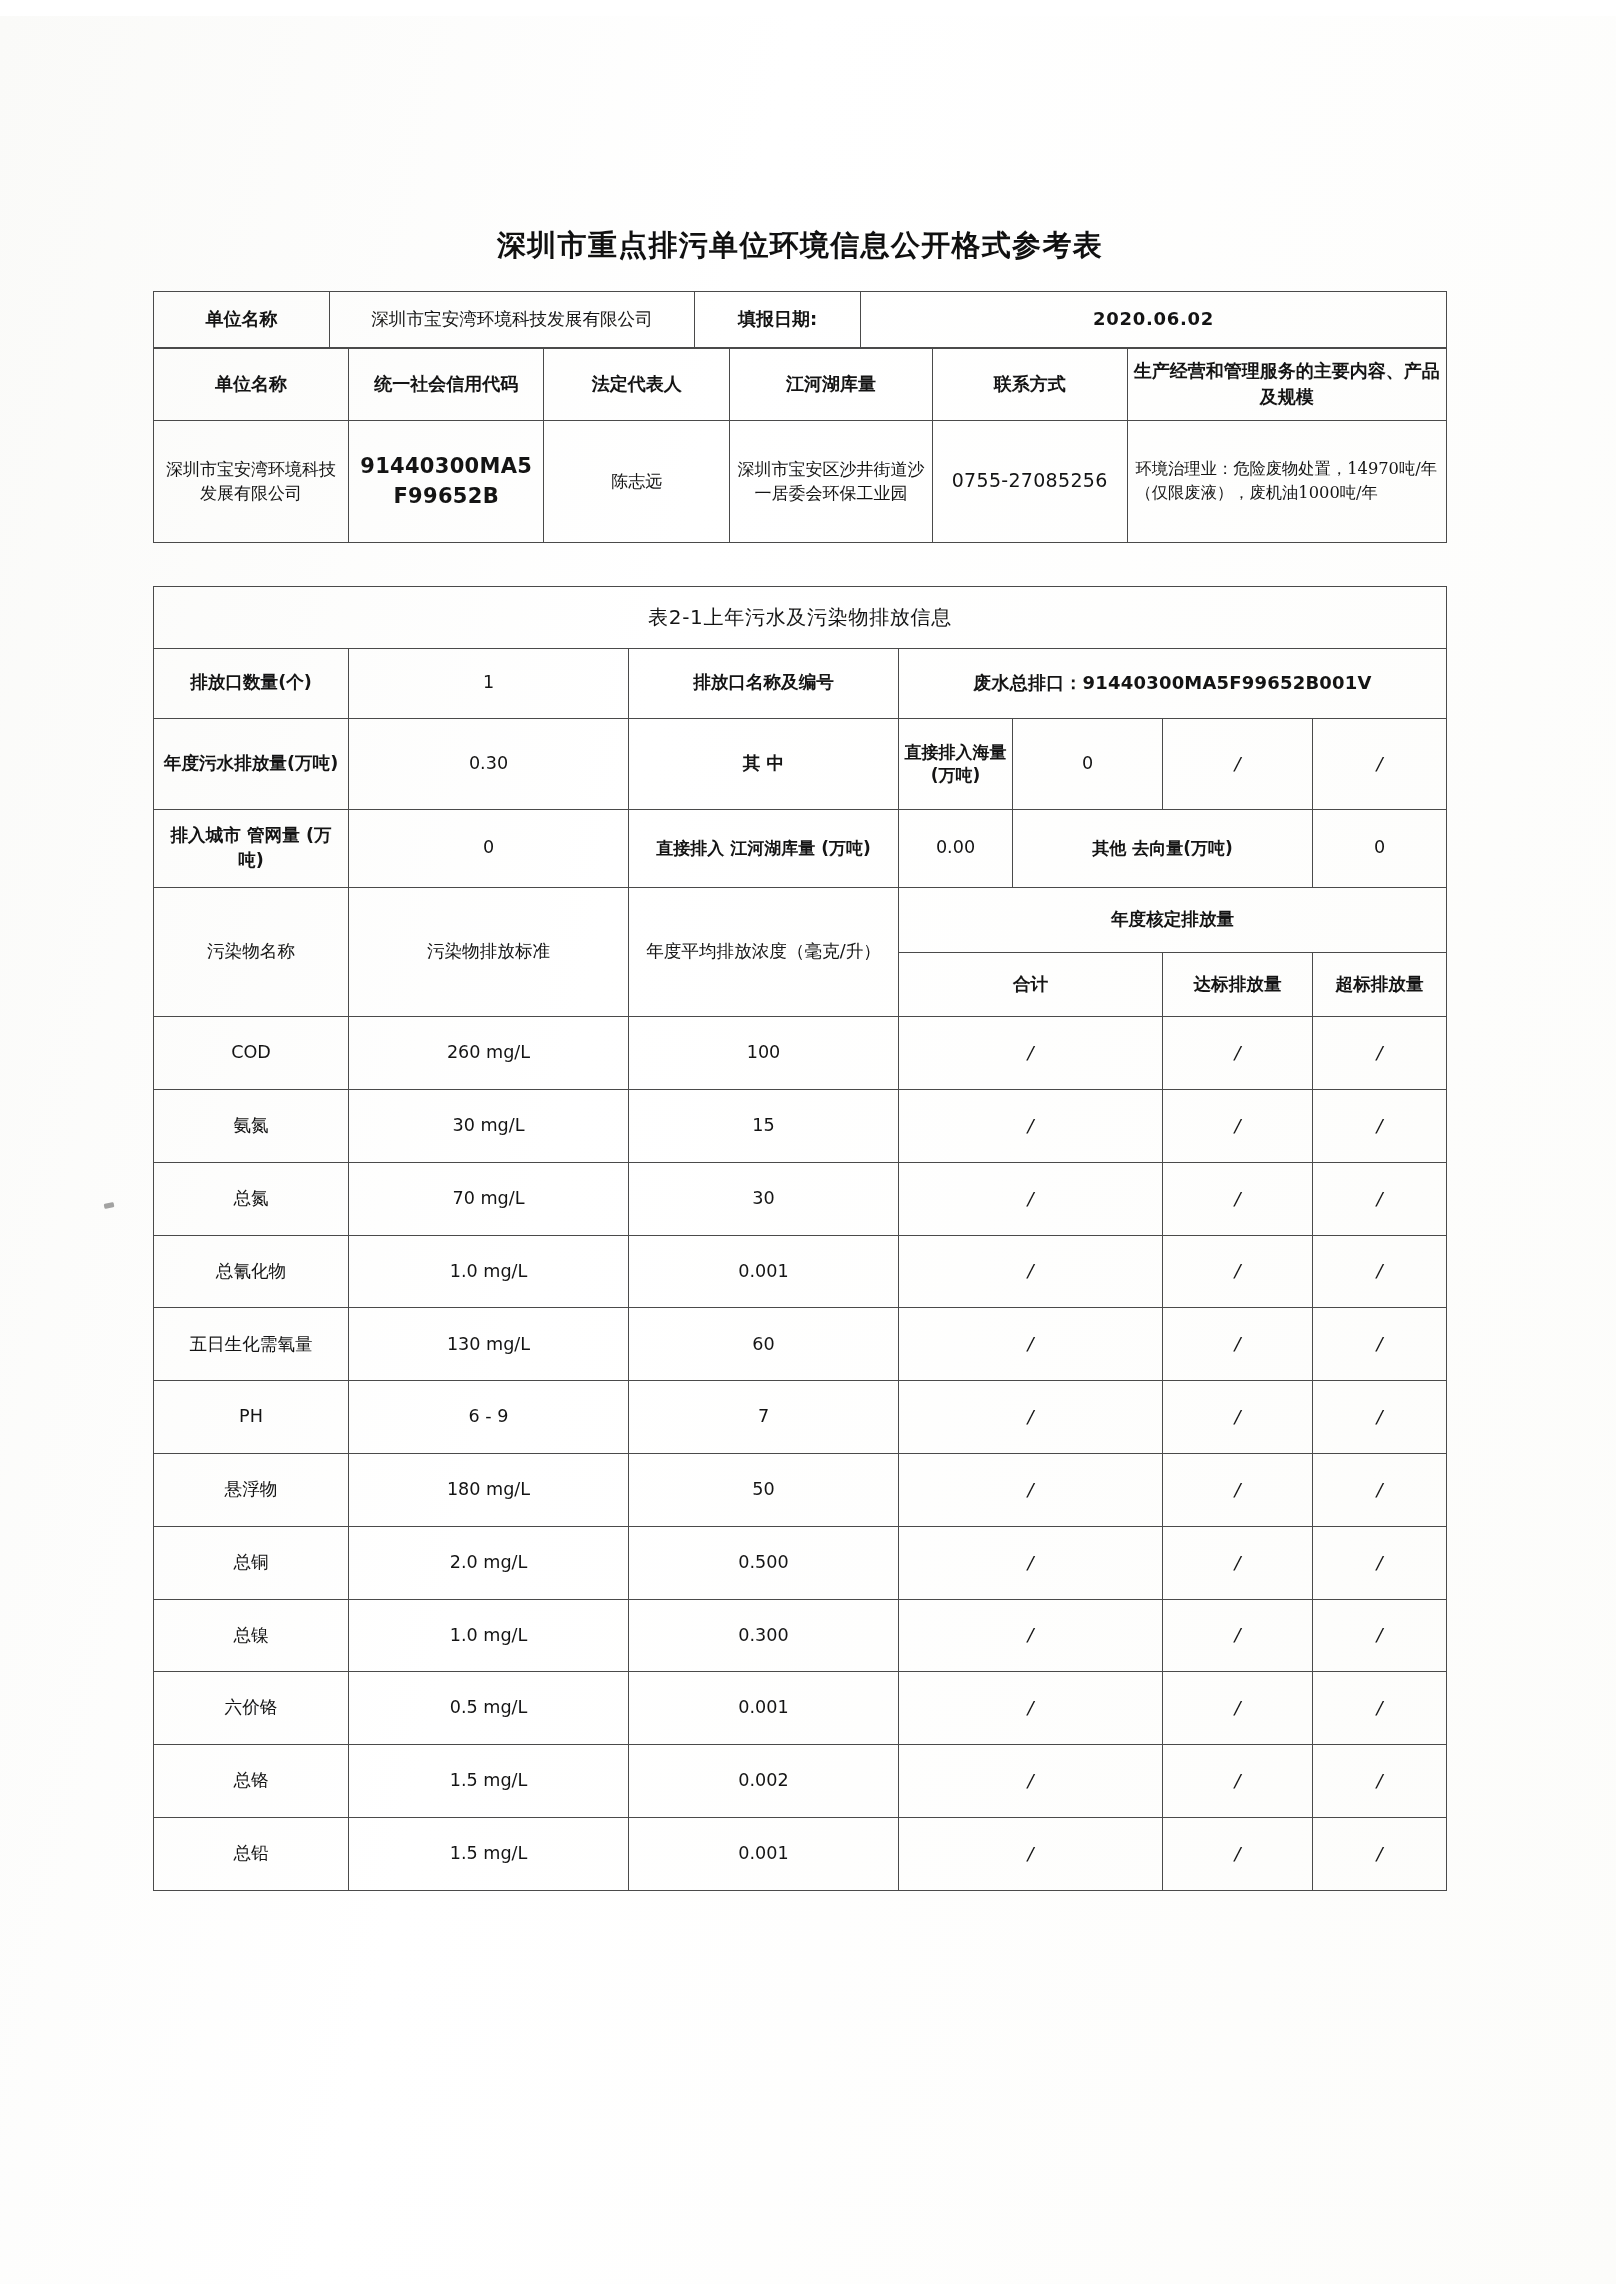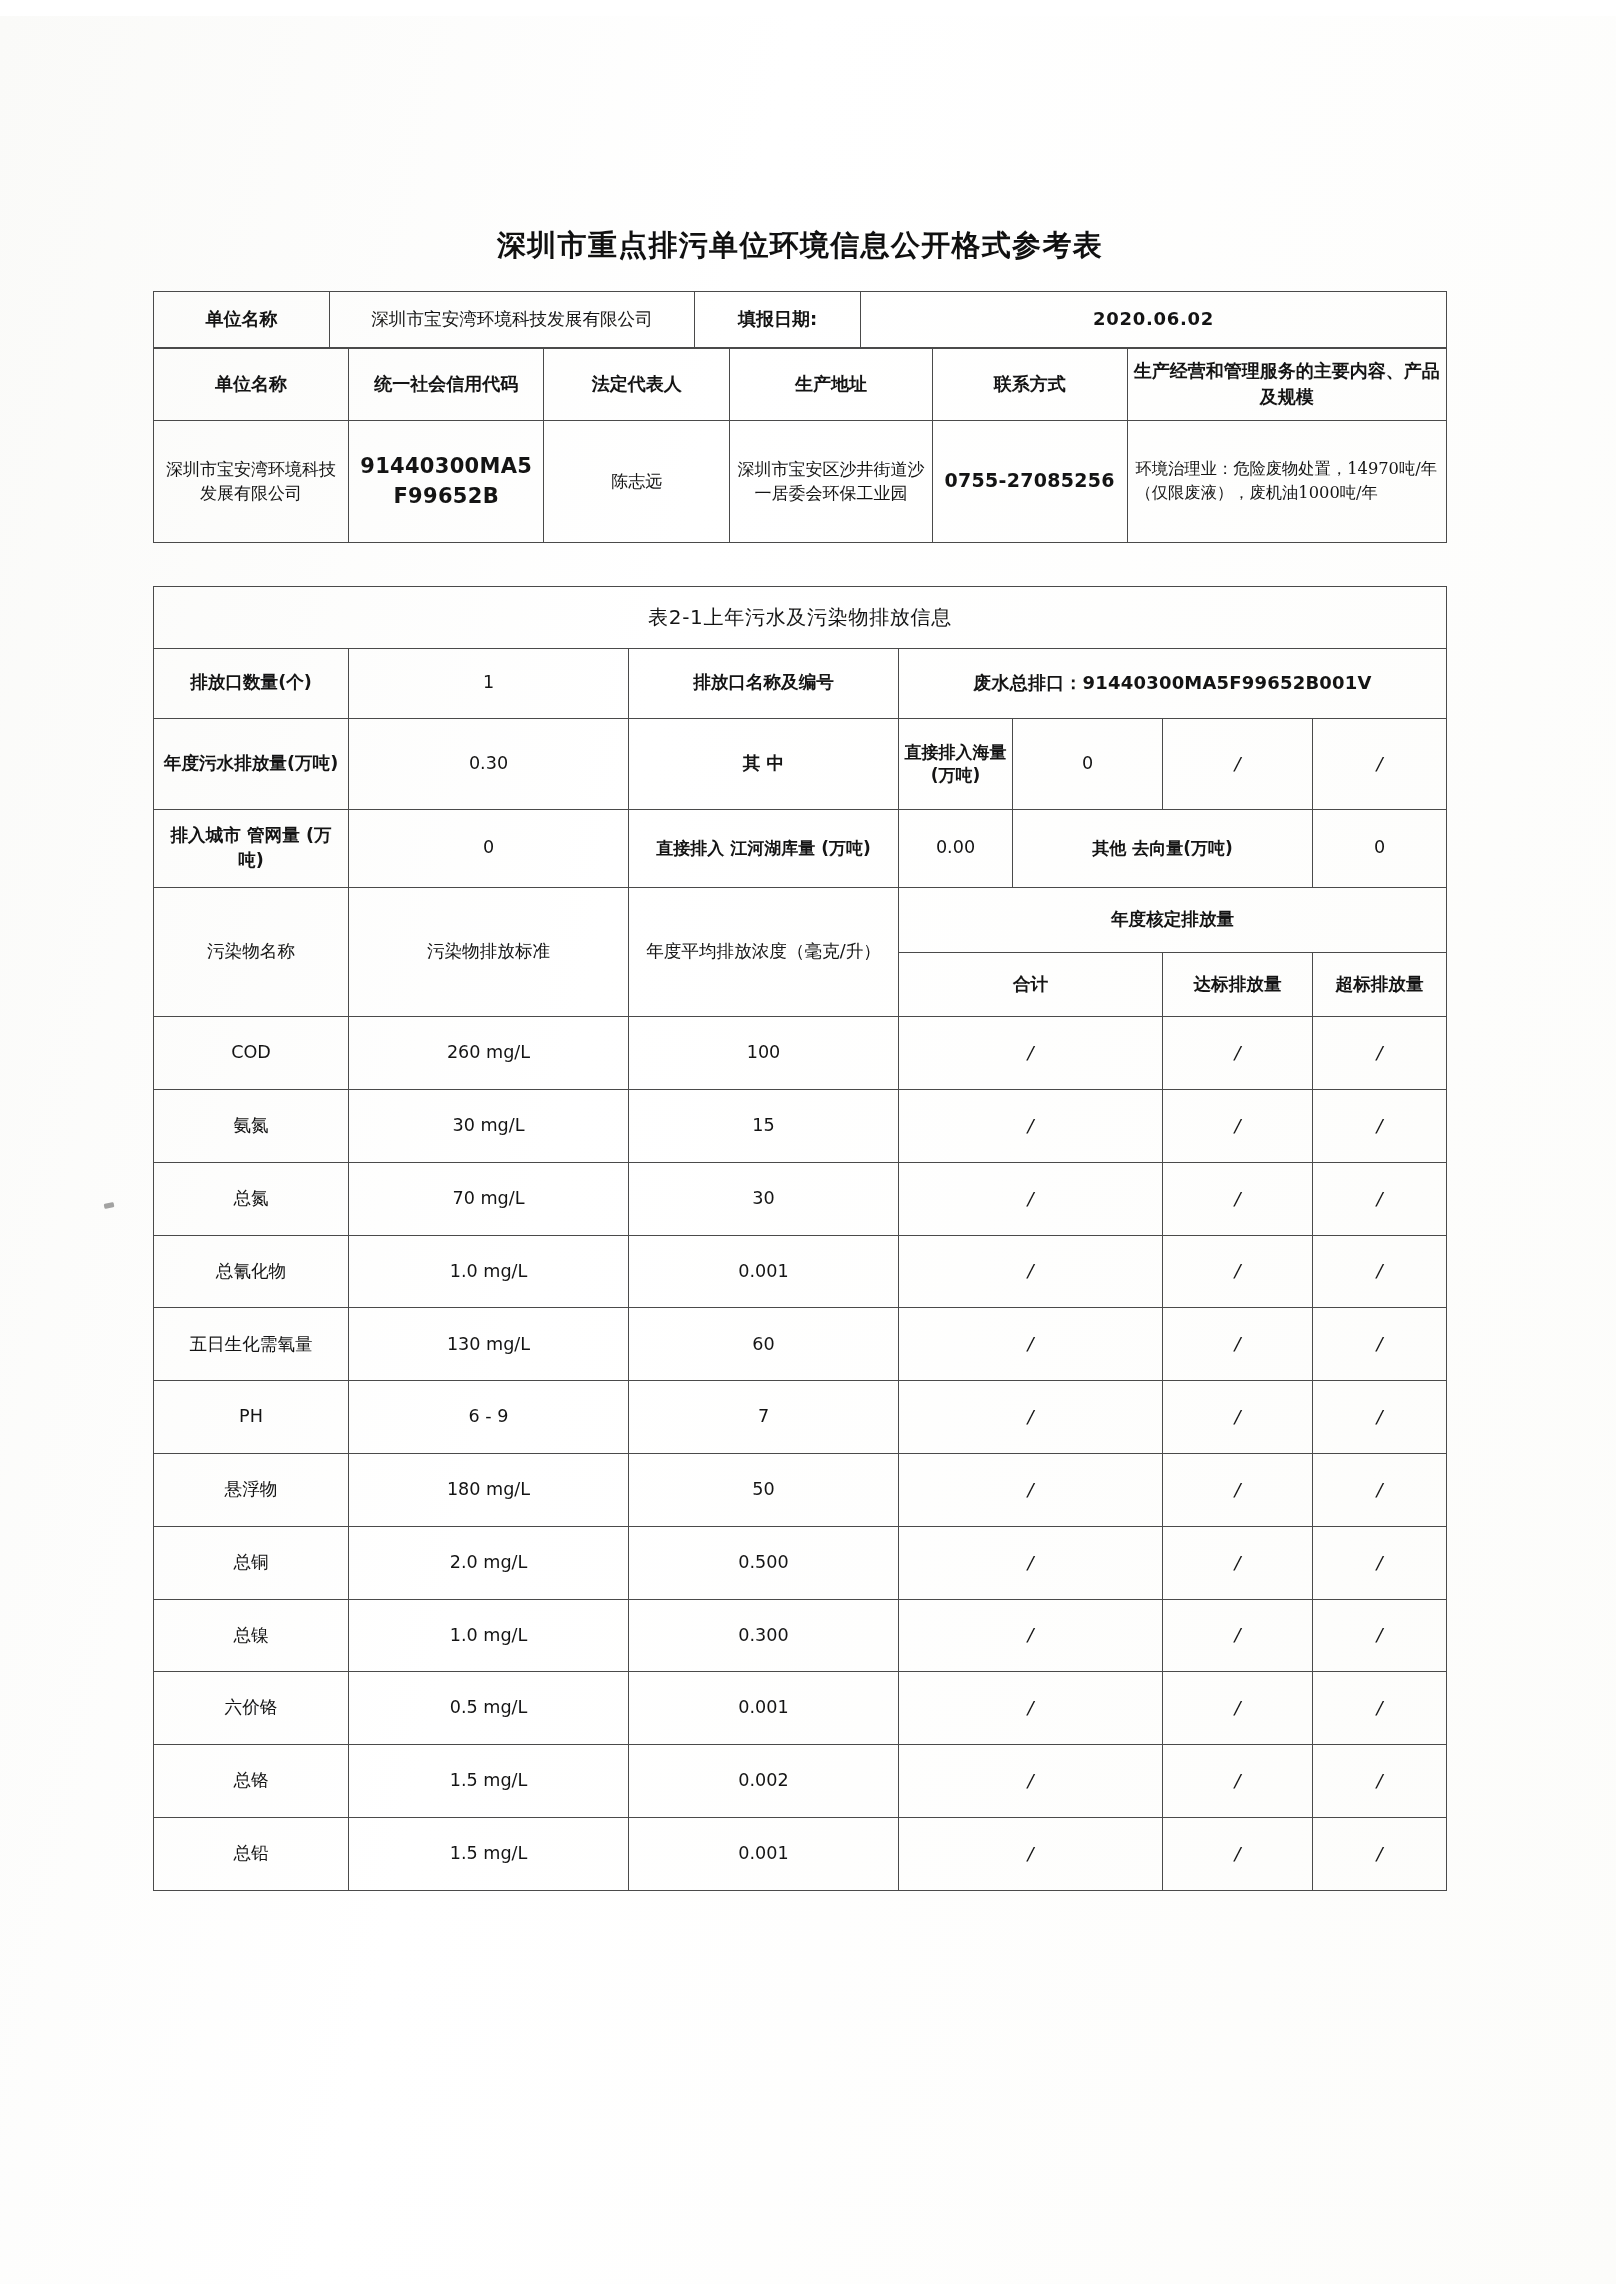--- a/index.html
+++ b/index.html
@@ -84,21 +84,21 @@
     margin: 27px 0 19.5px 0;
     letter-spacing: 0.7px;
   }
 
   
   #table1 td { font-size: 17px; }
   #table1 thead td { height: 63px; font-weight: bold; font-size: 18px; }
   #table1 tbody td { height: 111px; }
   #table1 .serif { font-family: "DejaVu Serif", "Liberation Serif", serif; }
   #table1 .bold-code { font-weight: bold; font-size: 21px; letter-spacing: 0.3px; }
-  #table1 .phone { font-weight: bold; font-size: 19px; letter-spacing: 0.3px; }
+  #table1 .phone { font-weight: normal; font-size: 19px; letter-spacing: 0.3px; }
   #table1 .scope { font-size: 16.3px; text-align: left; line-height: 1.5; padding: 5.2px 7.8px; }
 
   
   #table21 { margin-top: 43px; }
   #table21 td { font-size: 17.6px; }
   #table21 .big-caption { font-size: 20px; font-weight: normal; height: 53px; letter-spacing: 0.7px; }
   #table21 .row-label { font-weight: bold; font-size: 17.6px; }
   #table21 .sub-label { font-weight: bold; font-size: 17px; line-height: 1.35; }
   #table21 .r-outlet { height: 70px; }
   #table21 .r-annual { height: 91px; }
@@ -156,21 +156,21 @@
         <col style="width:186px">
         <col style="width:202px">
         <col style="width:195px">
         <col style="width:319px">
       </colgroup>
       <thead>
         <tr>
           <td class="t-head">单位名称</td>
           <td class="t-head">统一社会信用代码</td>
           <td class="t-head">法定代表人</td>
-          <td class="t-head">生产地址</td>
+          <td class="t-head">江河湖库量</td>
           <td class="t-head">联系方式</td>
           <td class="t-head">生产经营和管理服务的主要内容、产品及规模</td>
         </tr>
       </thead>
       <tbody>
         <tr>
           <td class="serif">深圳市宝安湾环境科技发展有限公司</td>
           <td class="bold-code">91440300MA5F99652B</td>
           <td class="serif">陈志远</td>
           <td class="serif">深圳市宝安区沙井街道沙一居委会环保工业园</td>

